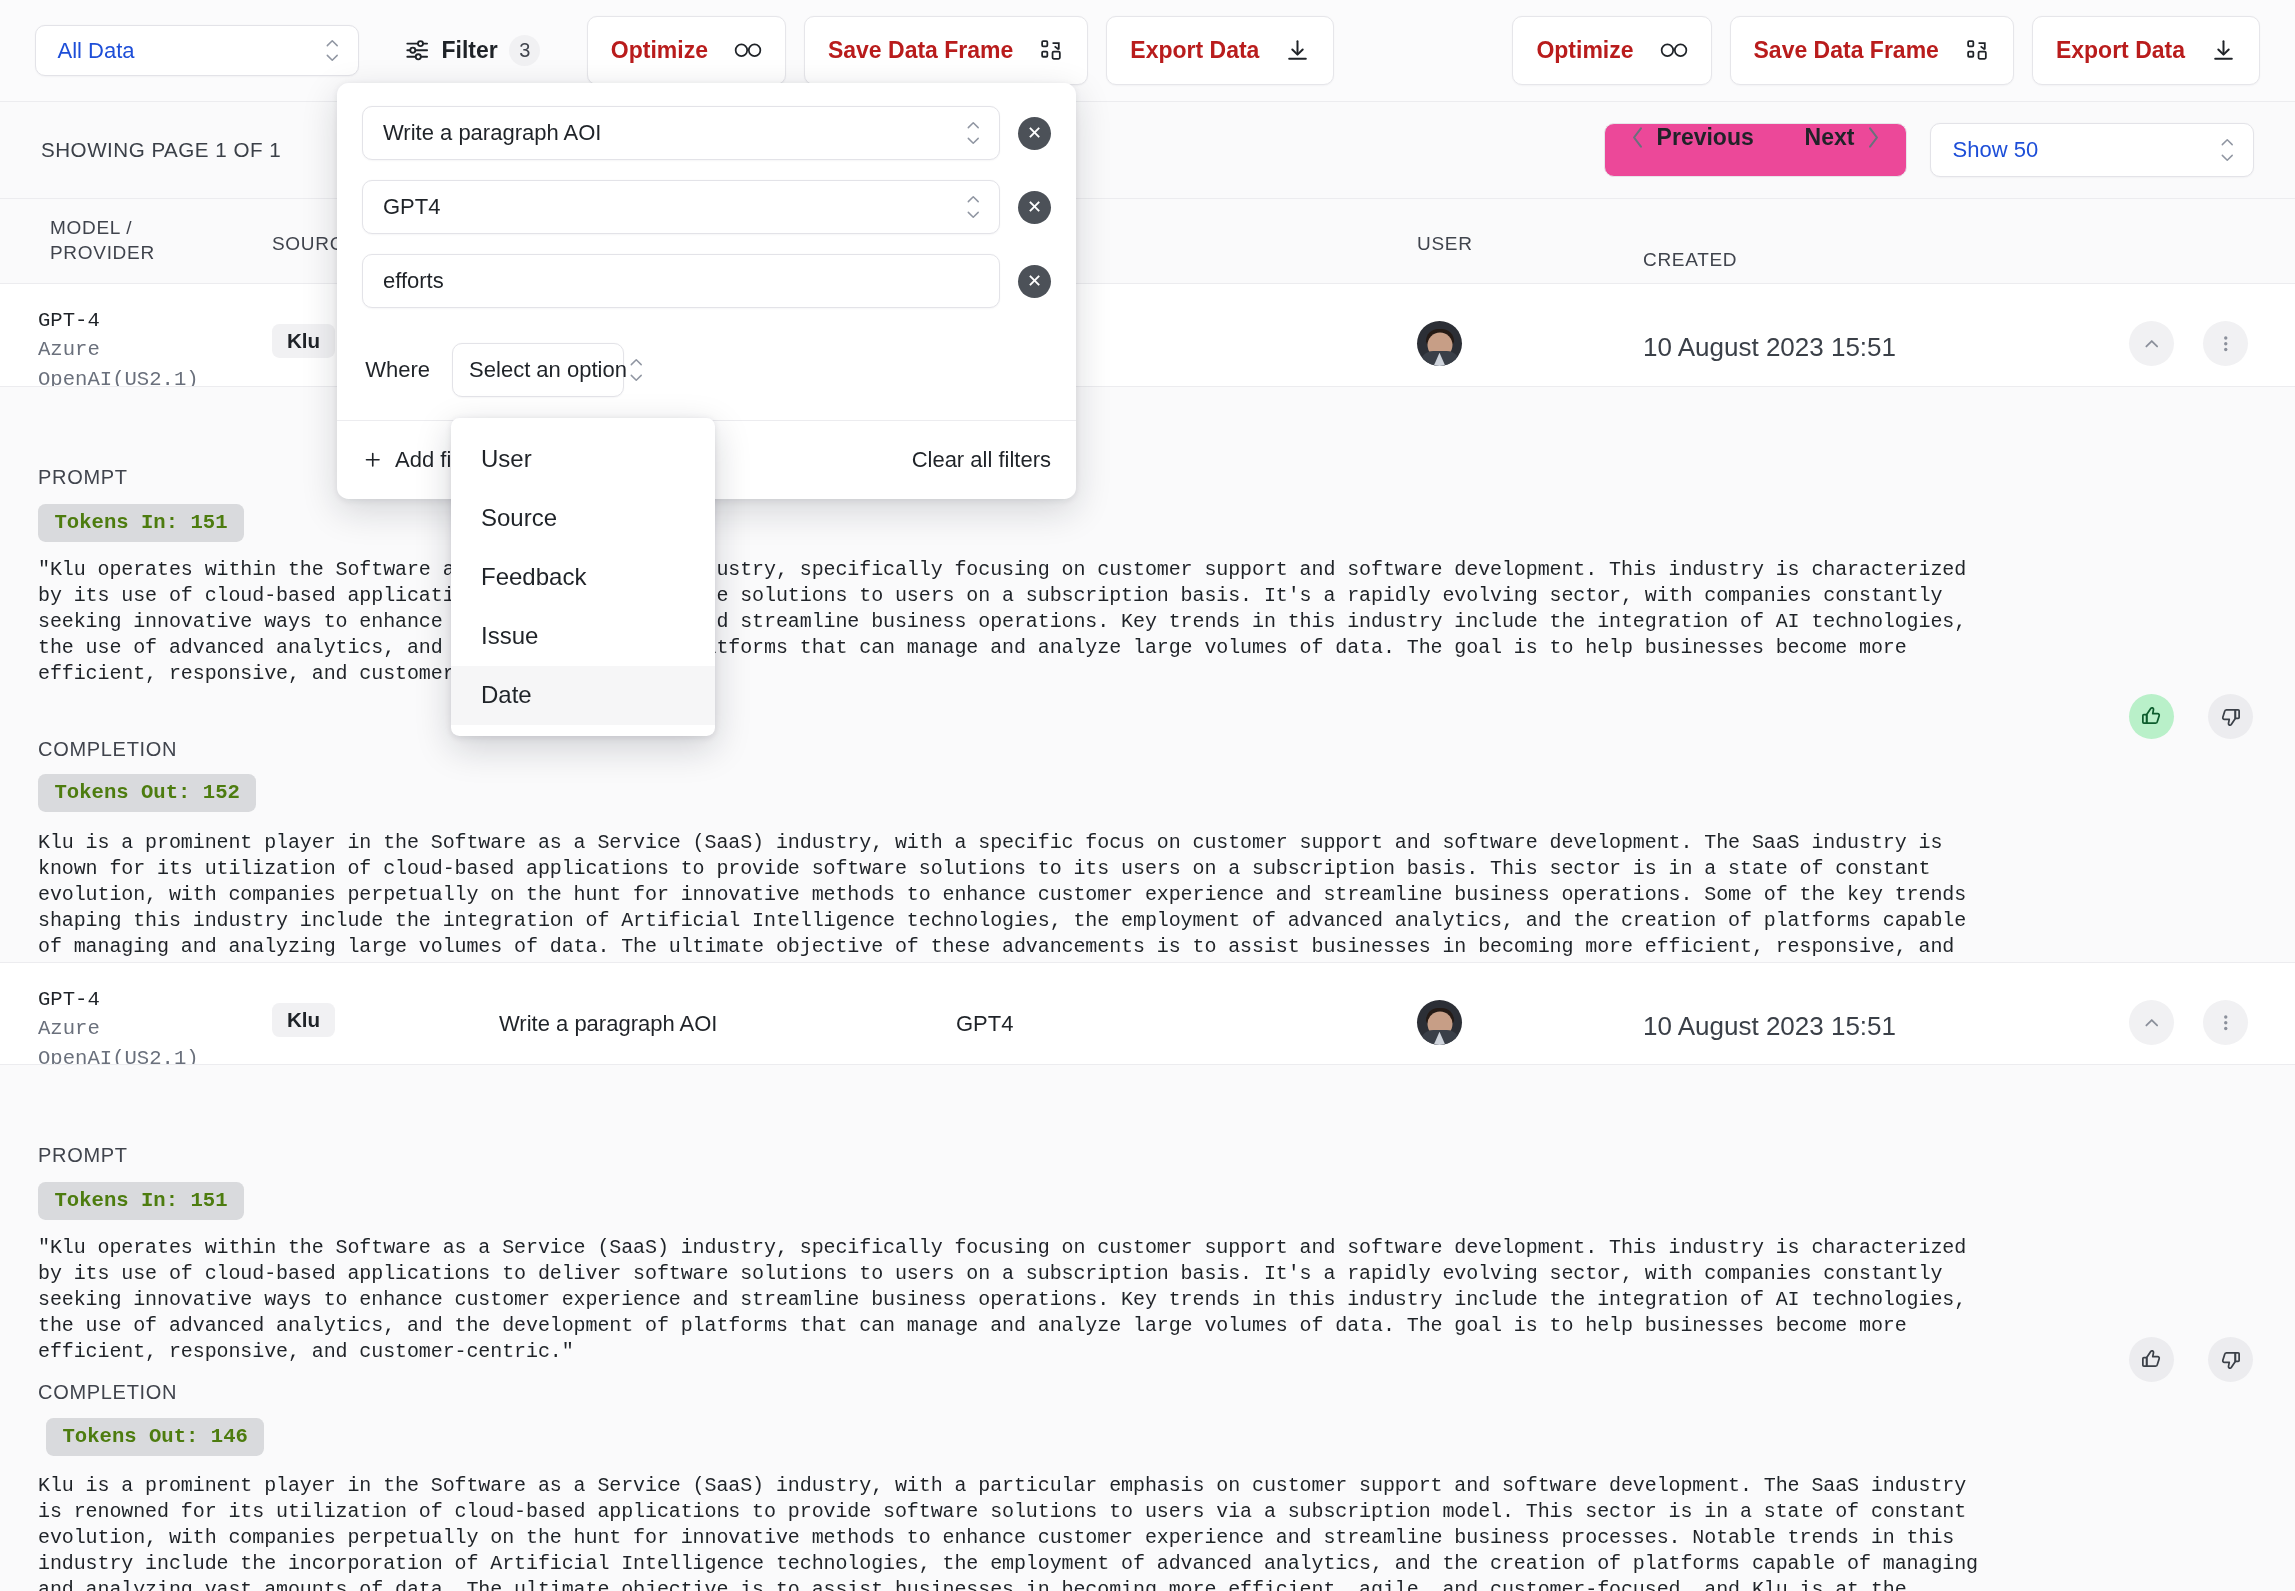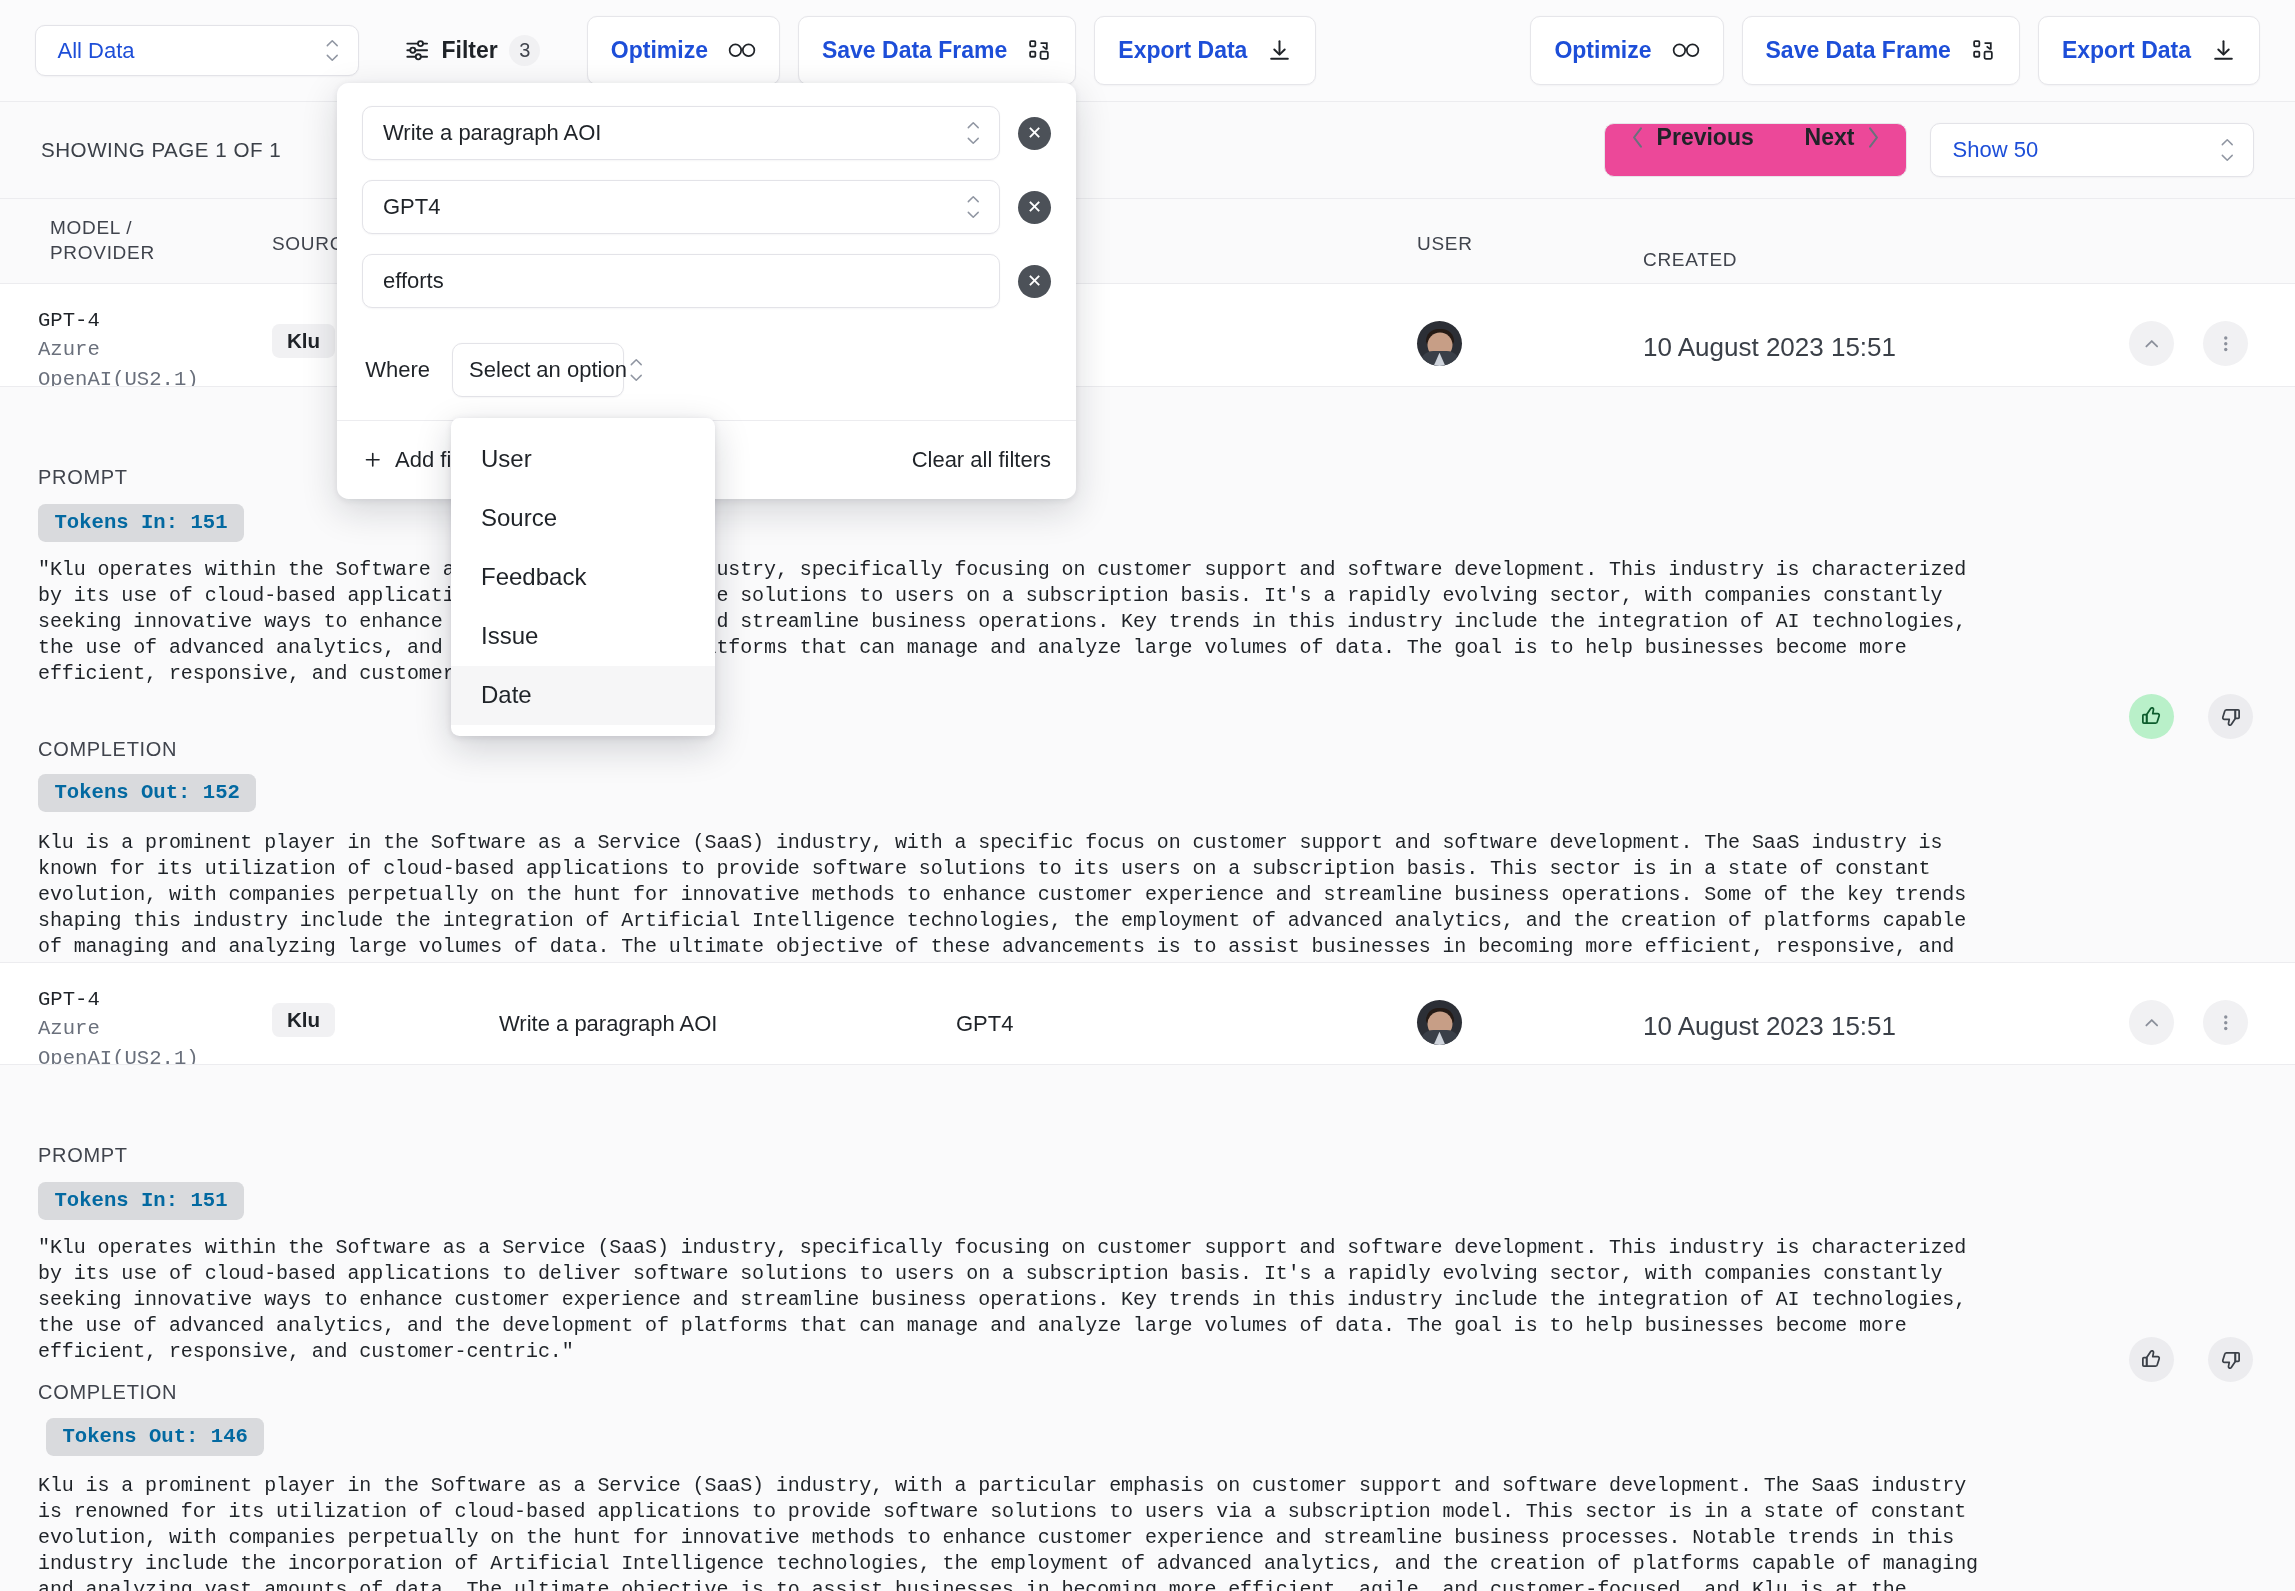--- a/index.html
+++ b/index.html
@@ -65,24 +65,24 @@
     font-family: "Liberation Sans", sans-serif;
   }
   .filter-count {
     display: inline-flex; align-items: center; justify-content: center;
     min-width: 31px; height: 31px; padding: 0 8.3px;
     background: #f1f1f3; border-radius: 15.7px;
     font-size: 20px; font-weight: normal; color: #40444d;
   }
 
   .tb-btn {
-    display: flex; align-items: center; gap: 20px;
+    display: flex; align-items: center; gap: 26px;
     height: 69px; padding: 0 23px;
     background: #ffffff; border: 0.8px solid #e6e6ea; border-radius: 10px;
-    font-size: 23px; font-weight: bold; color: #1d4ed8; cursor: pointer;
+    font-size: 23px; font-weight: bold; color: #b91c1c; cursor: pointer;
     white-space: nowrap;
     font-family: "Liberation Sans", sans-serif;
     box-shadow: 0 0.8px 1.7px rgba(16,24,40,0.04);
   }
   .tb-btn + .tb-btn { margin-left: 18px; }
   .tb-group { display: flex; align-items: center; }
 
   .icon-inline { display: inline-flex; align-items: center; color: #1f2328; }
 
   
@@ -192,21 +192,21 @@
     border-top: 0.8px solid #ececef;
     border-bottom: 0.8px solid #ececef;
   }
   .sec-label {
     font-size: 20px; letter-spacing: 0.7px; color: #40444d;
   }
   .token-chip {
     display: inline-block; padding: 7.4px 16.5px;
     background: #d9dadd; border-radius: 7.4px;
     font-family: "Liberation Mono", monospace;
-    font-size: 20.6px; font-weight: bold; color: #0369a1;
+    font-size: 20.6px; font-weight: bold; color: #4d7c0f;
   }
   .mono-body {
     font-family: "Liberation Mono", monospace;
     font-size: 20px; line-height: 26px;
     color: #1f2328; white-space: pre-wrap;
     letter-spacing: -0.1px;
   }
 
   .fb-btn {
     width: 45px; height: 45px; border-radius: 50%;

